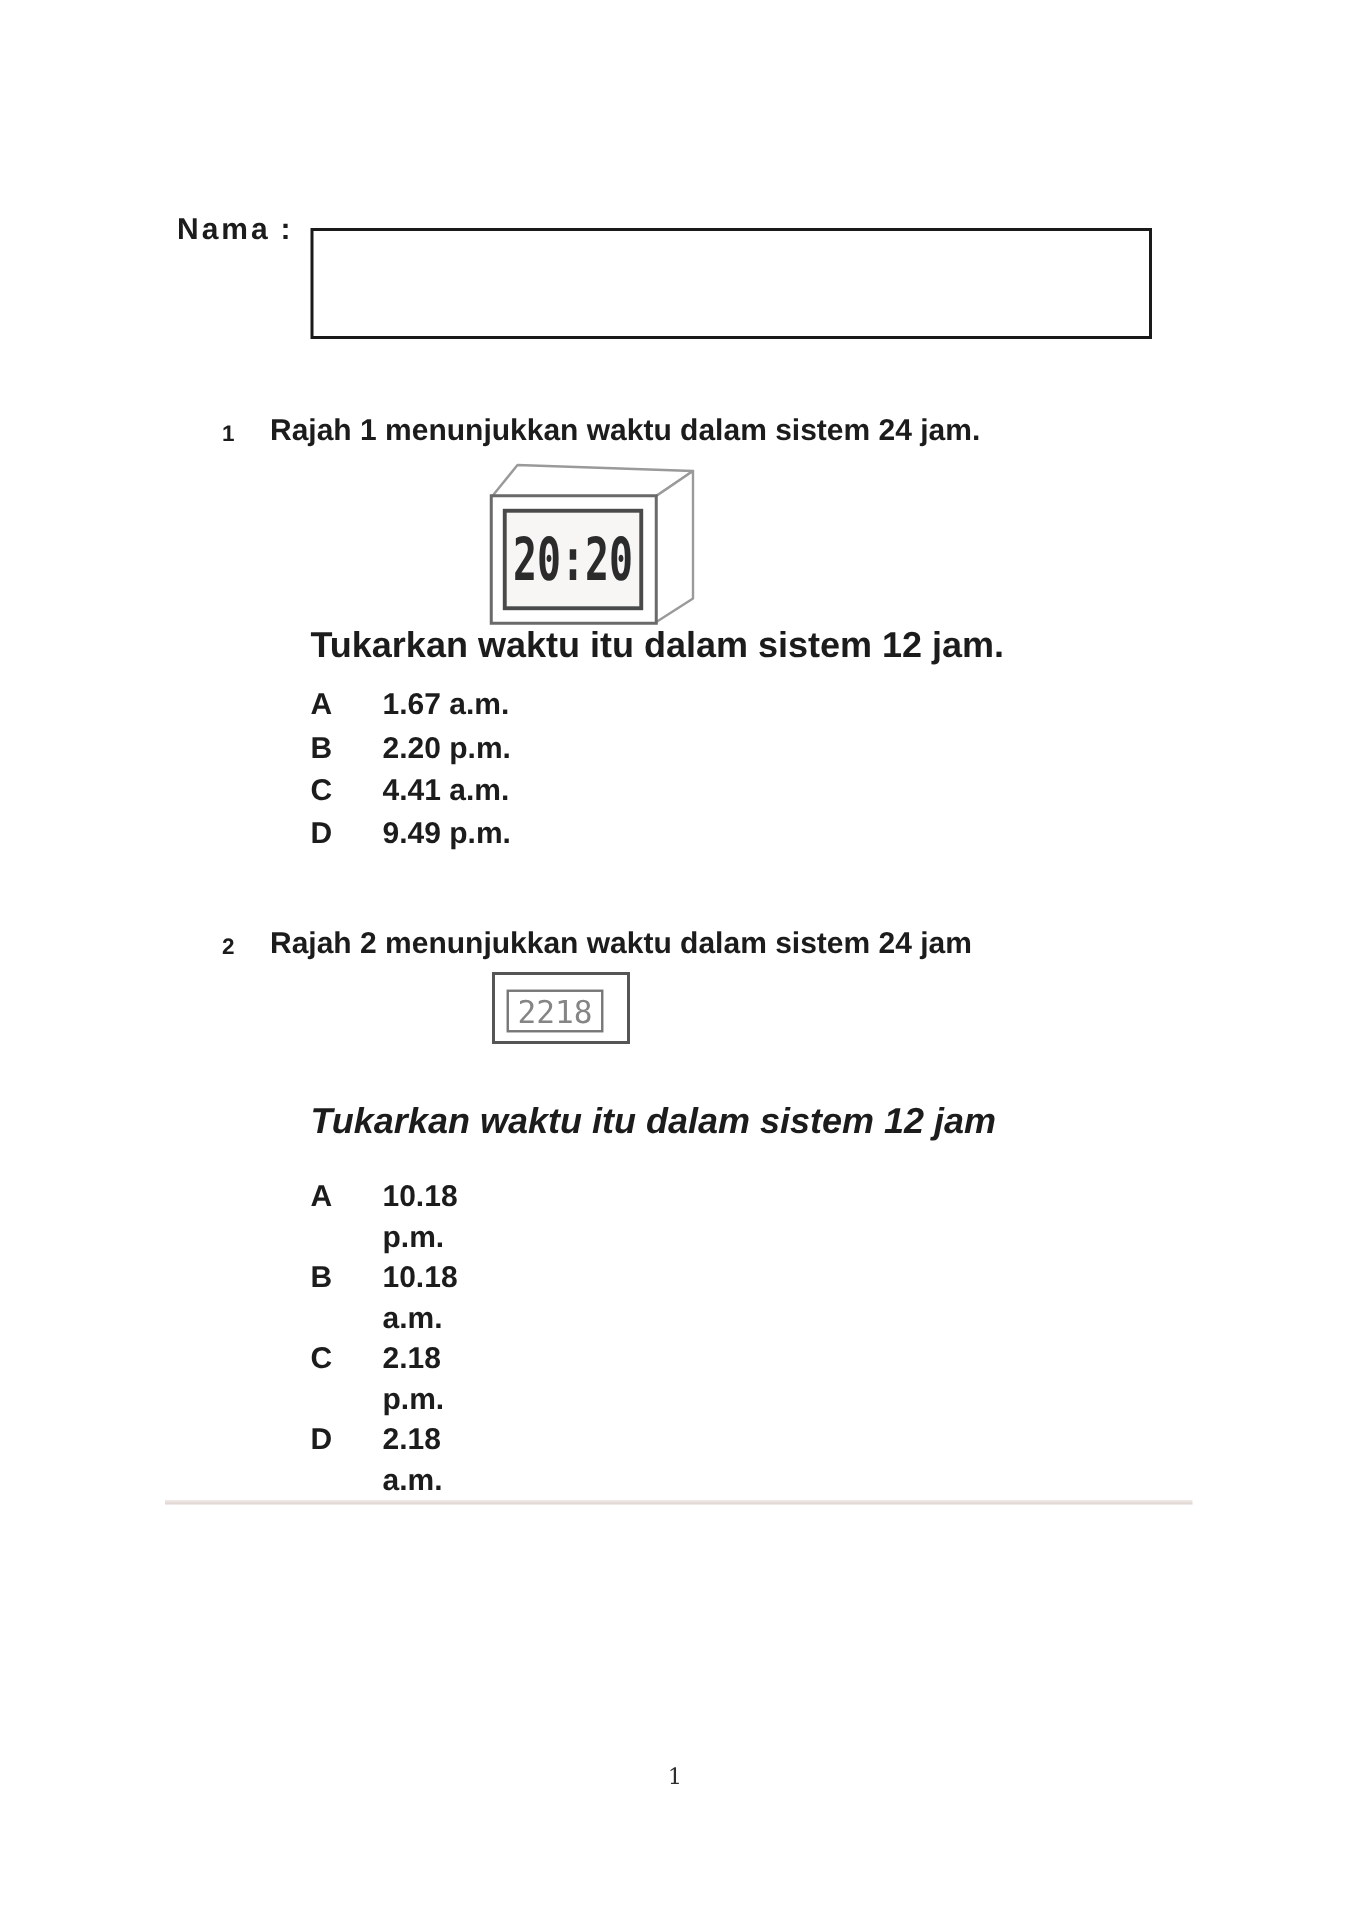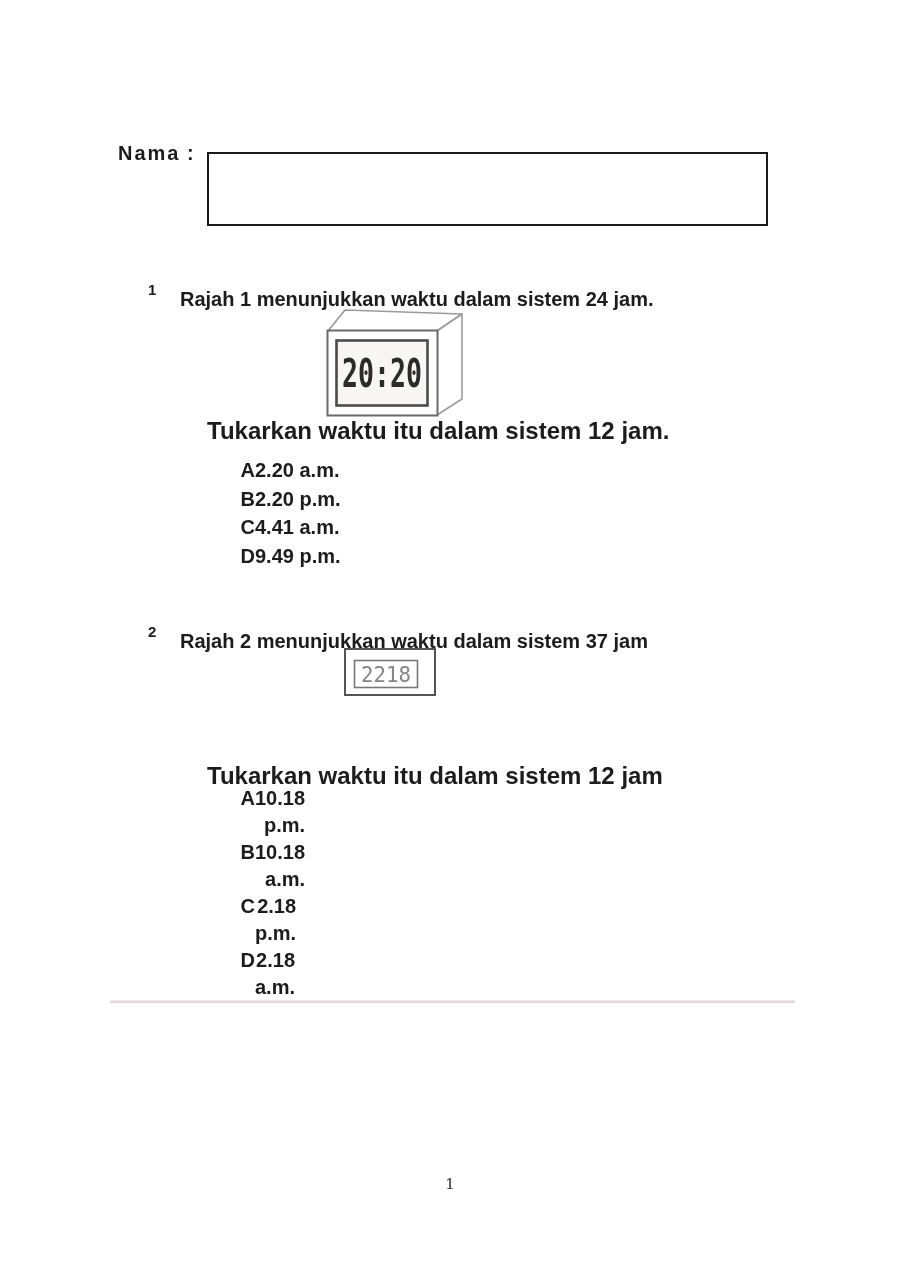--- a/index.html
+++ b/index.html
@@ -8,21 +8,21 @@
     background: #ffffff;
   }
   body {
     position: relative;
     width: 900px;
     height: 1273px;
     font-family: "Liberation Sans", sans-serif;
     color: #1c1c1c;
     overflow: hidden;
   }
-  .abs { position: absolute; text-align: right; }
+  .abs { position: absolute; }
 
   
   .name-label {
     left: 118px; top: 143px;
     font-size: 20px; font-weight: 700; letter-spacing: 2px;
     line-height: 20px;
   }
   .name-colon {
     left: 187px; top: 143px;
     font-size: 20px; font-weight: 700; line-height: 20px;
@@ -32,37 +32,37 @@
     width: 557px; height: 70px;
     border: 2px solid #1a1a1a;
     background: #ffffff;
   }
 
   
   .q-number {
     font-size: 15px; font-weight: 700; line-height: 20px;
   }
   .q-title {
-    font-size: 20px; font-weight: 700; line-height: 20px; white-space: nowrap; margin-top: 12px;
+    font-size: 20px; font-weight: 700; line-height: 20px; white-space: nowrap;
   }
   .q-instruction {
     font-size: 24px; font-weight: 700; line-height: 20px; white-space: nowrap;
   }
 
   .q1-number { left: 148px; top: 280px; }
   .q1-title  { left: 180px; top: 277px; }
   .q1-instruction { left: 207px; top: 421px; }
 
   .q2-number { left: 148px; top: 622px; }
   .q2-title  { left: 180px; top: 619px; }
-  .q2-instruction { left: 207px; top: 766px; }
+  .q2-instruction { left: 207px; top: 738px; font-style: italic; }
 
   
   .clock-figure { left: 322px; top: 303px; }
-  .display-figure { left: 344px; top: 648px; }
+  .display-figure { left: 328px; top: 648px; }
 
   
   .options-1 {
     left: 207px; top: 461px;
     display: flex; flex-direction: column; row-gap: 9.5px;
   }
   .options-1 .opt-row { display: flex; }
   .options-1 .opt-letter,
   .options-1 .opt-text {
     font-size: 20px; font-weight: 700; line-height: 19px; white-space: nowrap;
@@ -115,38 +115,38 @@
 
     <text x="60" y="70" text-anchor="middle" textLength="80" lengthAdjust="spacingAndGlyphs" transform="scale(1,1.2)" font-family="DejaVu Sans Mono, monospace" font-weight="bold" font-size="33" fill="#2b2b2b">20:20</text>
   </svg>
 </div>
 
 <div class="abs q-instruction q1-instruction">Tukarkan waktu itu dalam sistem 12 jam.</div>
 
 <div class="abs options-1">
   <div class="opt-row">
     <div class="opt-letter">A</div>
-    <div class="opt-text">2.20 a.m.</div>
+    <div class="opt-text">1.67 a.m.</div>
   </div>
   <div class="opt-row">
     <div class="opt-letter">B</div>
     <div class="opt-text">2.20 p.m.</div>
   </div>
   <div class="opt-row">
     <div class="opt-letter">C</div>
     <div class="opt-text">4.41 a.m.</div>
   </div>
   <div class="opt-row">
     <div class="opt-letter">D</div>
     <div class="opt-text">9.49 p.m.</div>
   </div>
 </div>
 
 <div class="abs q-number q2-number">2</div>
-<div class="abs q-title q2-title">Rajah 2 menunjukkan waktu dalam sistem 37 jam</div>
+<div class="abs q-title q2-title">Rajah 2 menunjukkan waktu dalam sistem 24 jam</div>
 
 <div class="abs display-figure">
   <svg width="92" height="48" viewBox="0 0 92 48">
     <rect x="1" y="1" width="90" height="46" fill="#ffffff" stroke="#555555" stroke-width="2"></rect>
     <rect x="10.5" y="12.5" width="63" height="27" fill="#ffffff" stroke="#777777" stroke-width="1.6"></rect>
     <text x="42" y="34" text-anchor="middle" textLength="50" lengthAdjust="spacingAndGlyphs" font-family="DejaVu Sans Mono, monospace" font-size="21" fill="#858585">2218</text>
   </svg>
 </div>
 
 <div class="abs q-instruction q2-instruction">Tukarkan waktu itu dalam sistem 12 jam</div>

